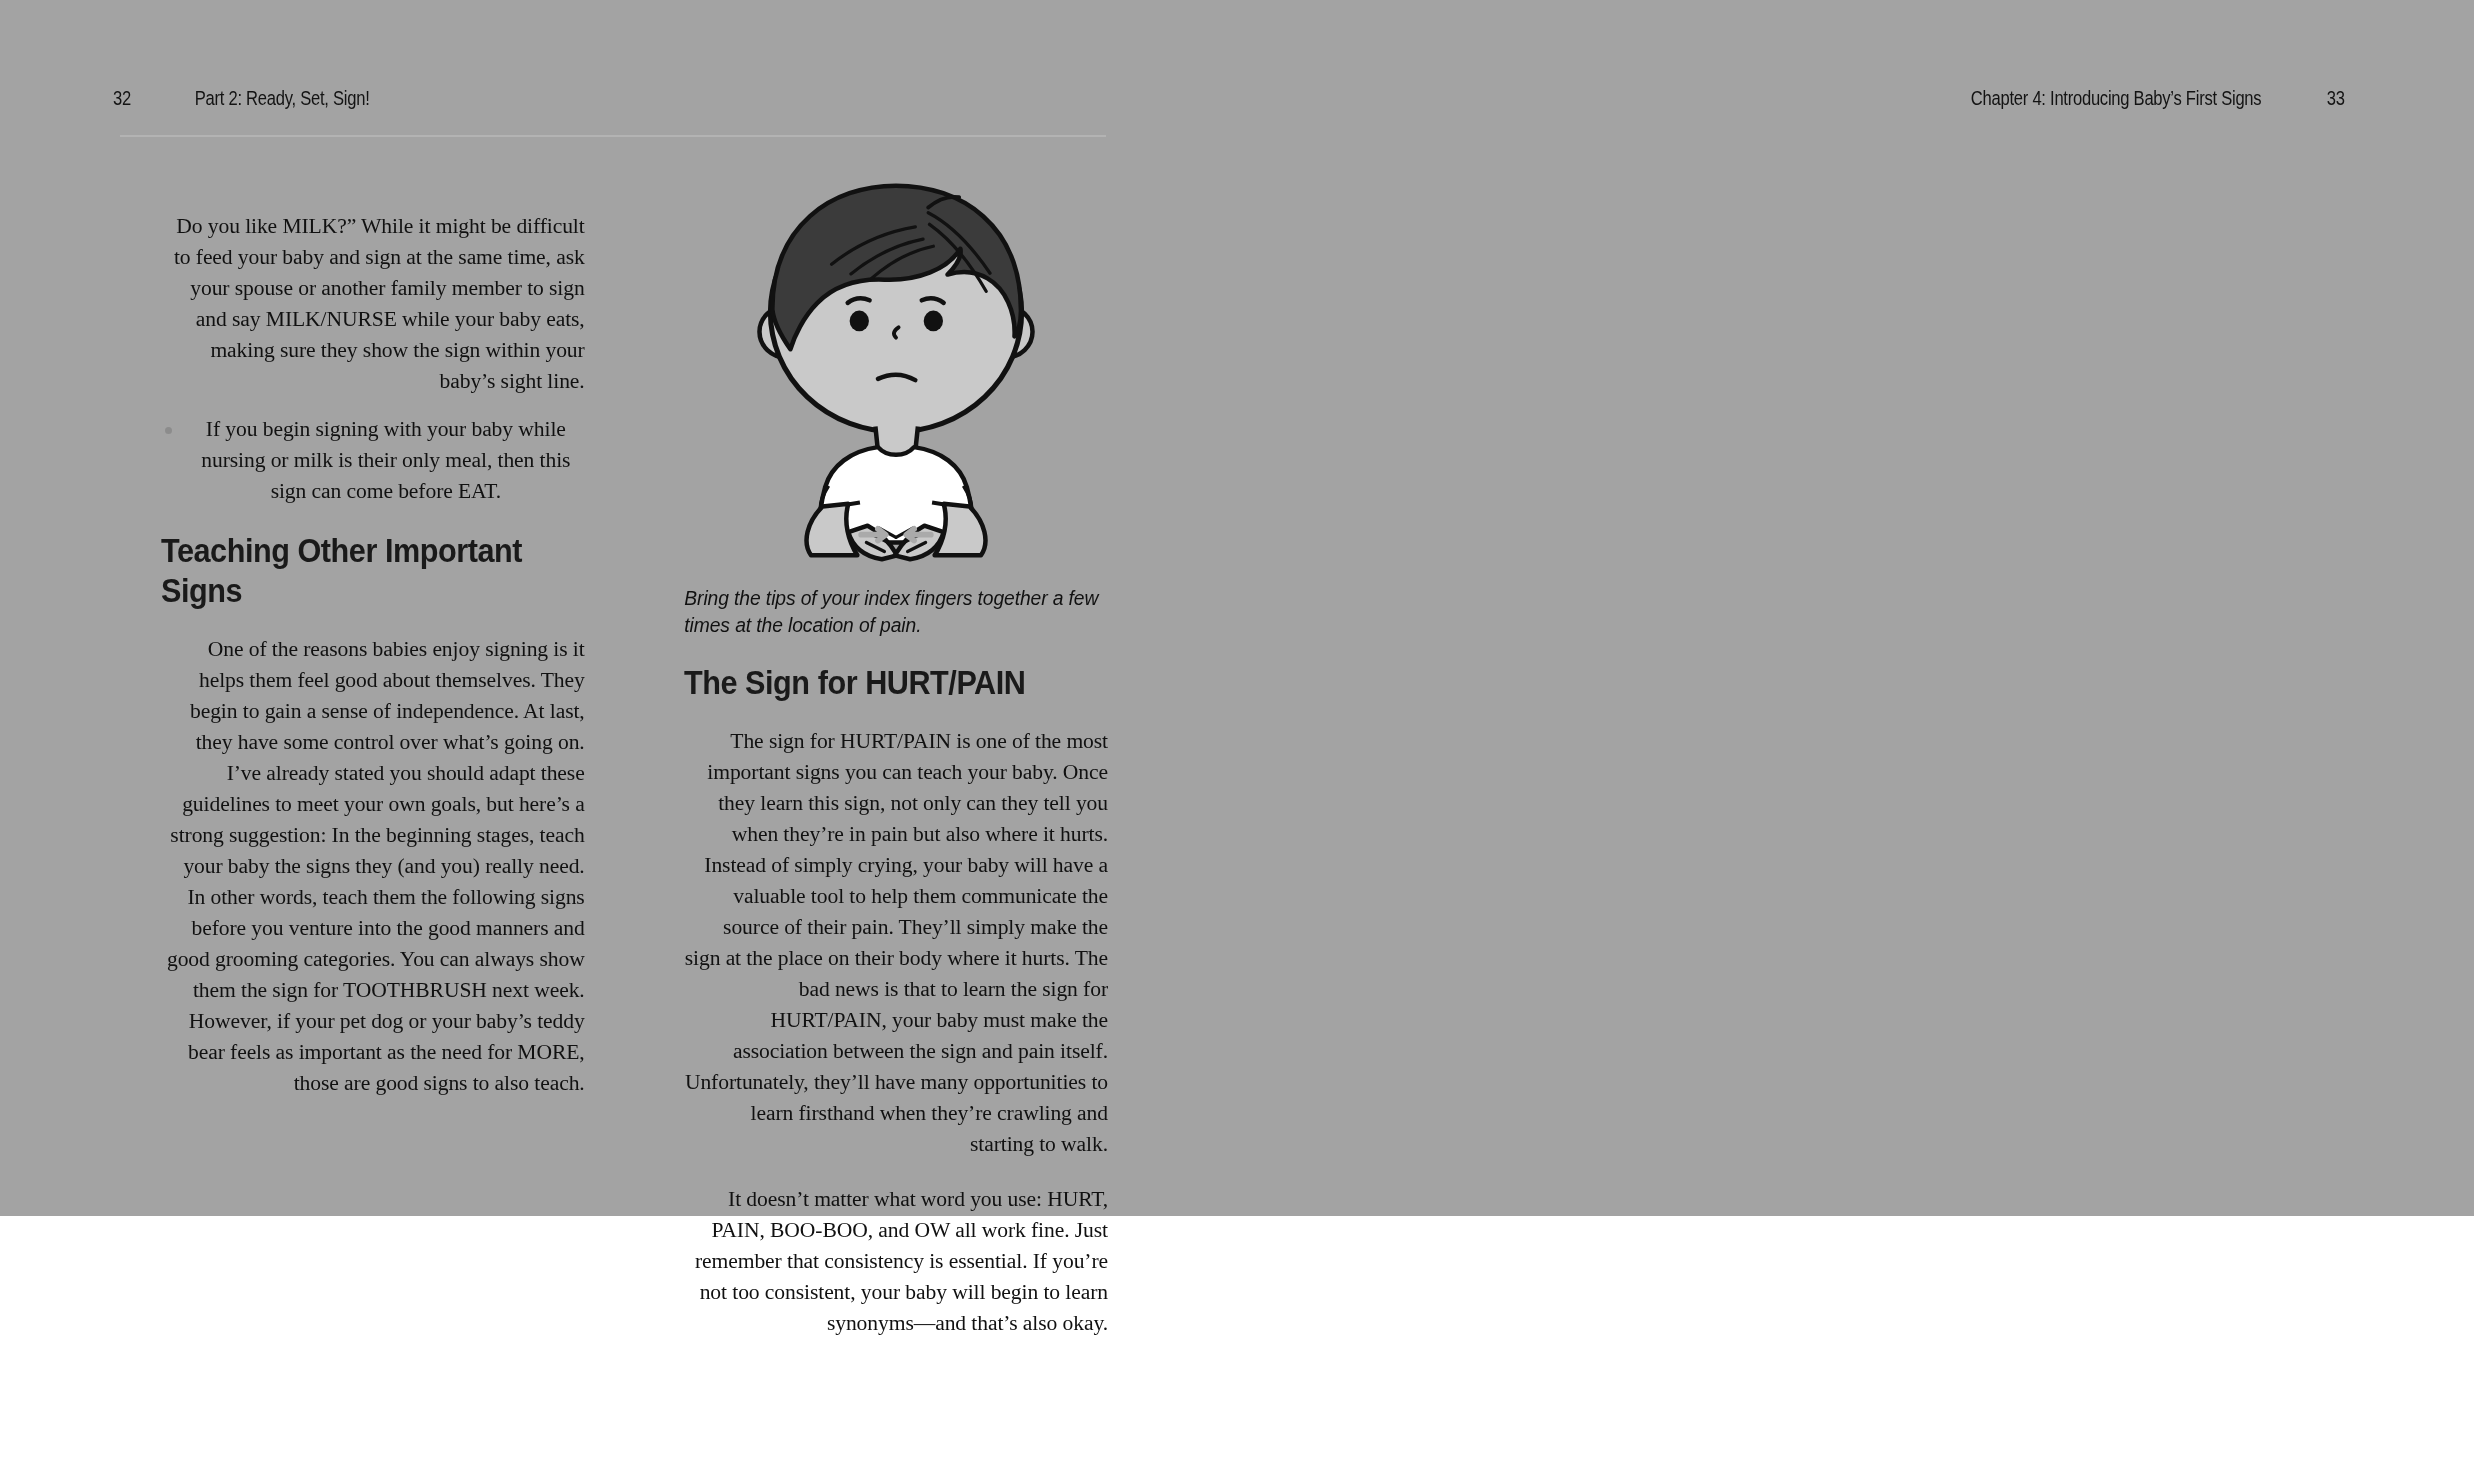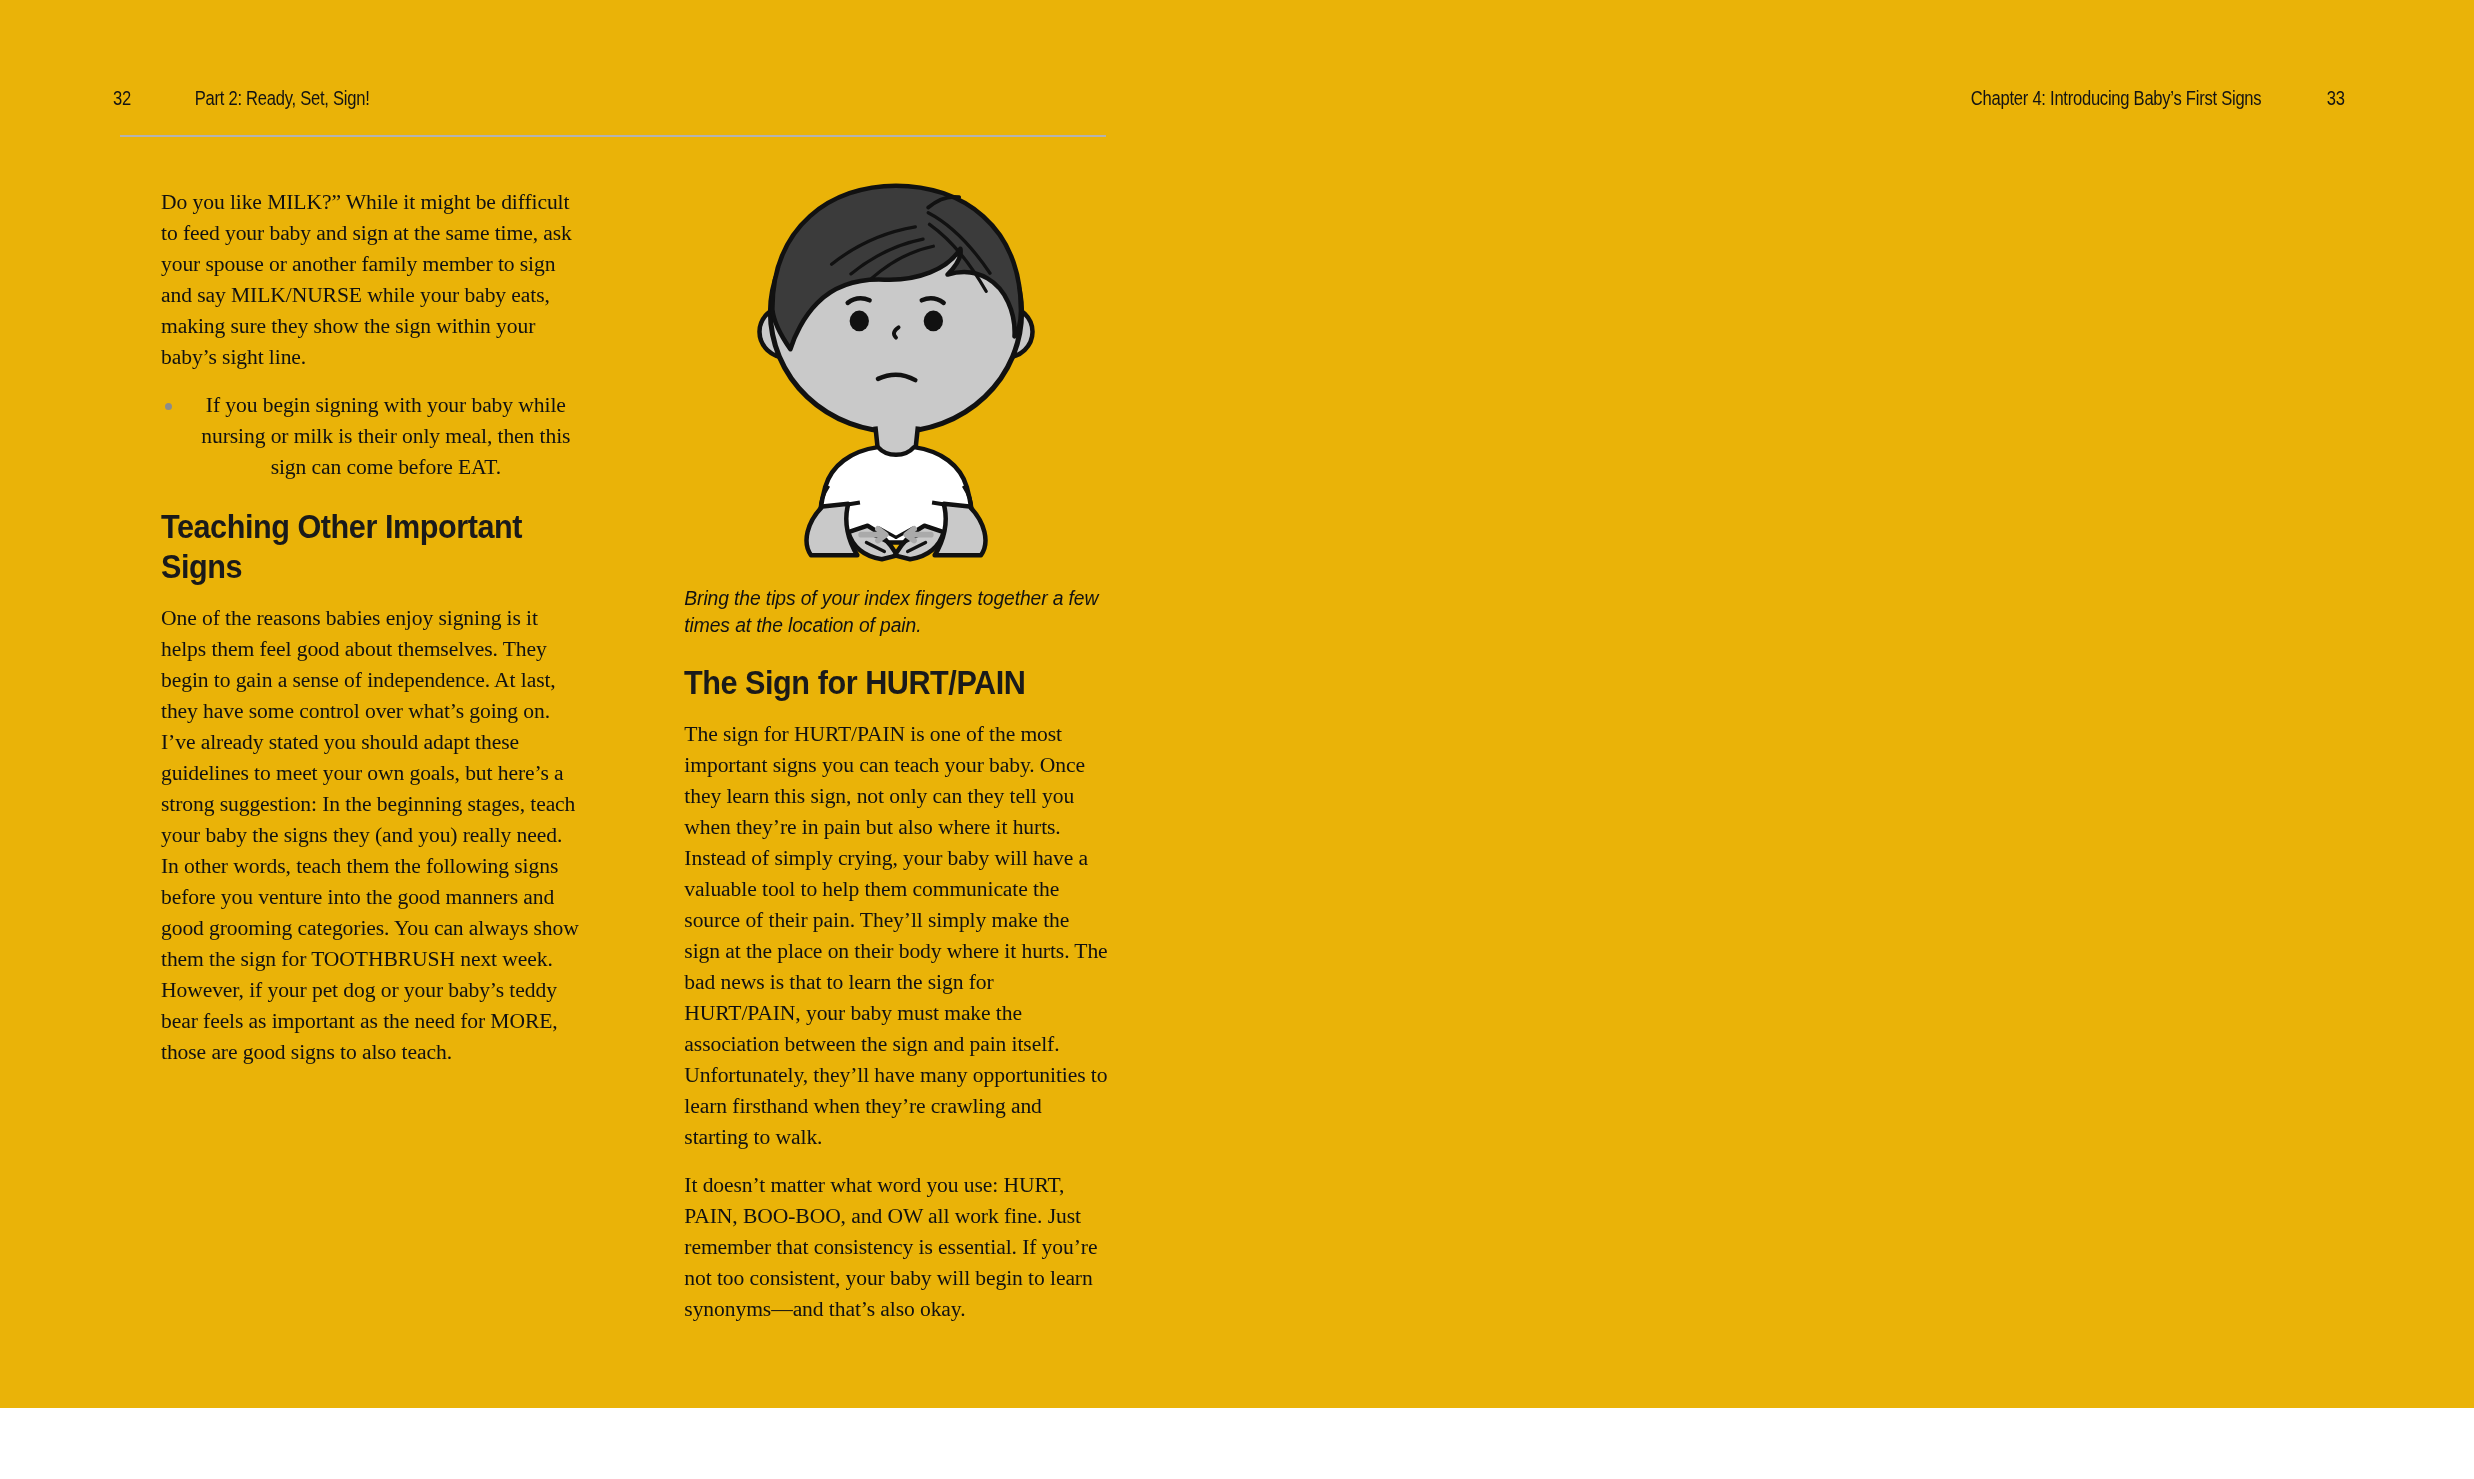--- a/index.html
+++ b/index.html
@@ -8,22 +8,22 @@
     width: 2475px;
     height: 1480px;
     background: #ffffff;
     font-family: "Liberation Serif", serif;
     overflow: hidden;
   }
 
   .spread {
     position: relative;
     width: 2475px;
-    height: 1408px;
-    background: #eab308;
+    height: 1216px;
+    background: #a3a3a3;
     display: flex;
   }
 
   .page {
     position: relative;
     height: 1480px;
   }
   .page-left  { width: 1237px; padding: 0 0 0 0; }
   .page-right { width: 1237px; }
 
@@ -64,23 +64,24 @@
 
   .col { width: 425px; }
   .col-gap-left  { width: 100px; }
 
   
   p.body {
     font-family: "Liberation Serif", serif;
     font-size: 21.6px;
     line-height: 31px;
     color: #111111;
-    text-align: left;
+    text-align: right;
     margin-bottom: 17px;
     letter-spacing: -0.1px;
+    margin-top: 24px;
   }
   p.body:last-child { margin-bottom: 0; }
 
   ul.bullets { list-style: none; margin: 0 0 0 0; padding: 0; }
   ul.bullets li {
     position: relative;
     font-family: "Liberation Serif", serif;
     font-size: 21.6px;
     line-height: 31px;
     color: #111111;

